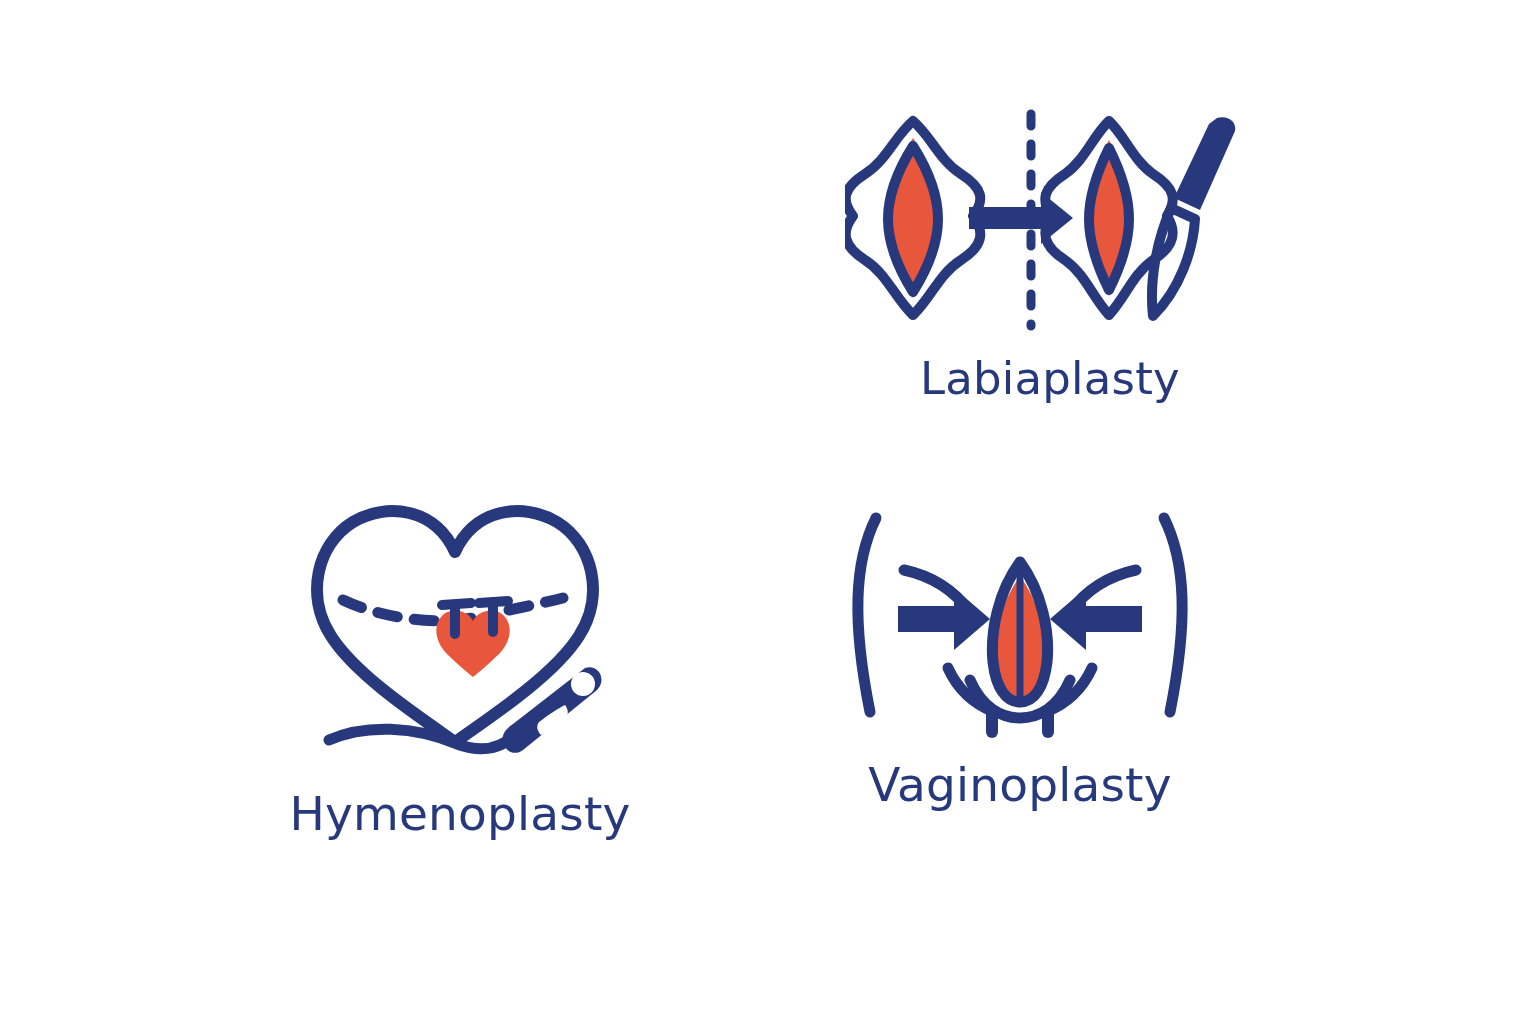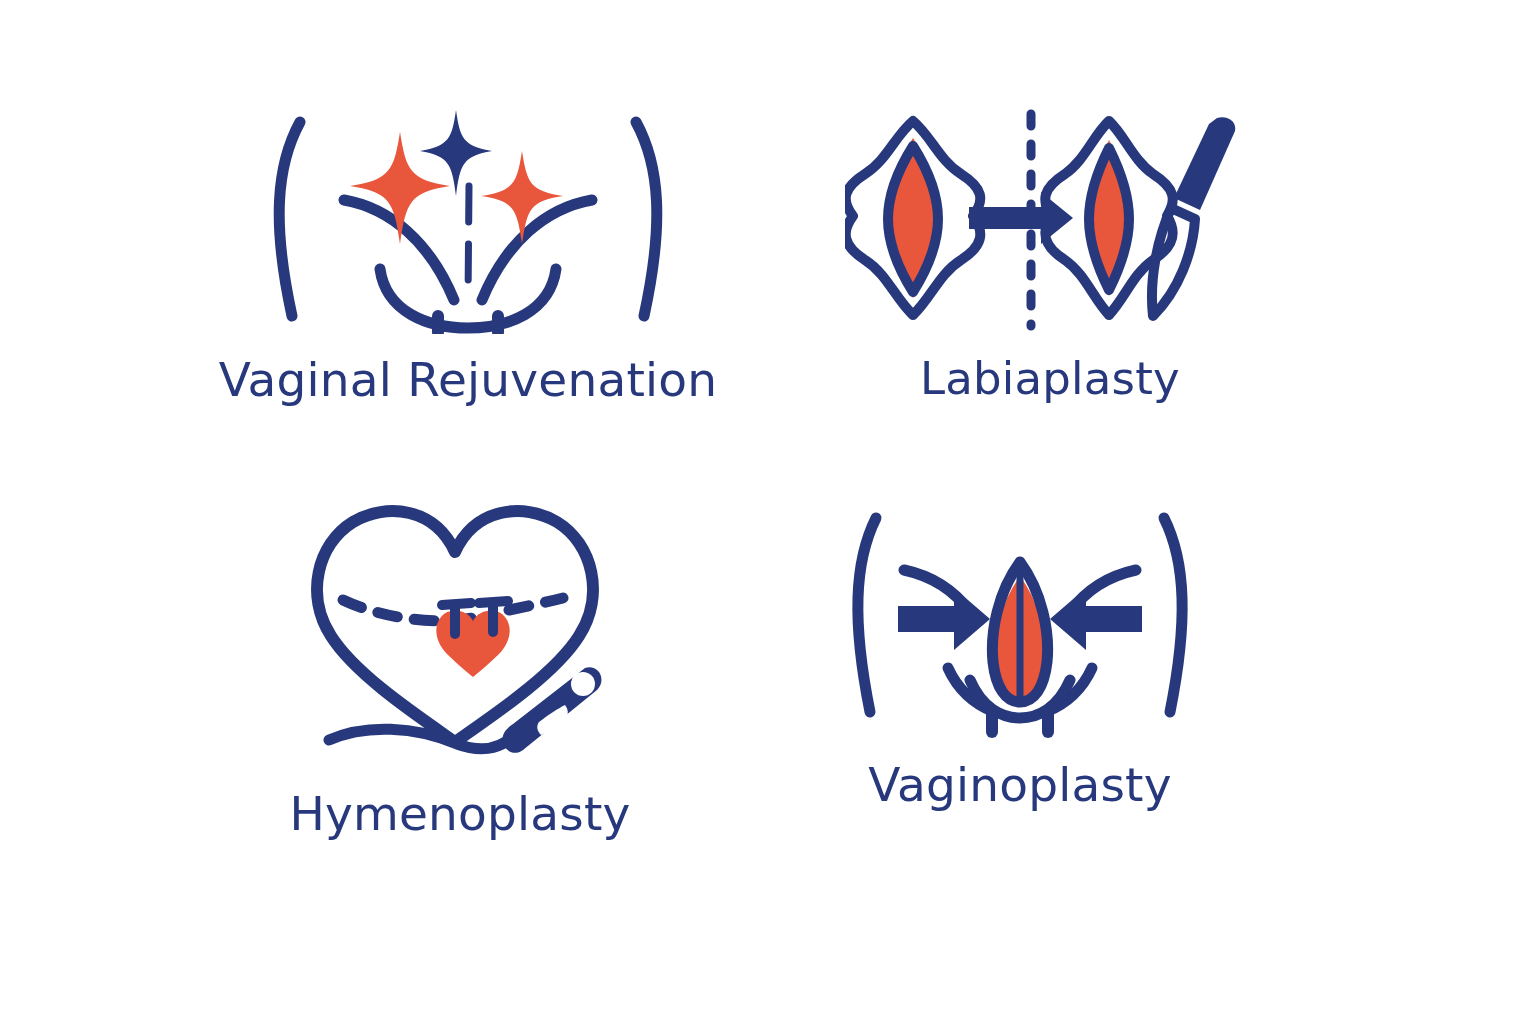--- a/index.html
+++ b/index.html
@@ -54,49 +54,20 @@
   #card-0 .icon-label { font-size: 47px; margin-top: 22px; }
   #card-1 .icon-label { font-size: 45px; margin-top: 22px; }
   #card-2 .icon-label { font-size: 47px; margin-top: 30px; text-align: right; }
   #card-3 .icon-label { font-size: 47px; margin-top: 11px; text-align: center; }
 </style>
 </head>
 <body>
 
 <div id="board">
 
-  <div class="icon-card" id="card-0">
-    <svg class="icon-art" viewBox="0 0 420 230">
-      <g fill="none" stroke="#27397c" stroke-width="11" stroke-linecap="round" stroke-linejoin="round">
-
-        <path d="M42 18 C 18 62, 14 120, 34 212"></path>
-
-        <path d="M378 18 C 402 62, 406 120, 386 212"></path>
-
-        <path d="M86 96 C 132 104, 172 138, 196 196"></path>
-
-        <path d="M334 96 C 288 104, 248 138, 224 196"></path>
-
-        <path d="M122 165 C 128 208, 170 224, 210 224 C 250 224, 292 208, 298 165"></path>
-
-        <path d="M180 212 L 180 228" stroke-width="12"></path>
-
-        <path d="M240 212 L 240 228" stroke-width="12"></path>
-      </g>
-
-      <g fill="none" stroke="#27397c" stroke-width="7" stroke-linecap="round">
-        <path d="M211 82 L 210 196" stroke-dasharray="36 22"></path>
-      </g>
-
-      <path fill="#27397c" d="M198 6 C 202 34, 205 42, 234 47 C 205 52, 202 60, 198 92 C 194 60, 191 52, 162 47 C 191 42, 194 34, 198 6 Z"></path>
-      <path fill="#e8563c" d="M142 28 C 148 66, 152 76, 192 82 C 152 88, 148 98, 142 140 C 136 98, 132 88, 92 82 C 132 76, 136 66, 142 28 Z"></path>
-      <path fill="#e8563c" d="M264 47 C 269 79, 272 87, 305 92 C 272 97, 269 105, 264 140 C 259 105, 256 97, 223 92 C 256 87, 259 79, 264 47 Z"></path>
-    </svg>
-    <div class="icon-label">Vaginal Rejuvenation</div>
-  </div>
 
   <div class="icon-card" id="card-1">
     <svg class="icon-art" viewBox="0 0 410 230">
 
       <path fill="none" stroke="#27397c" stroke-width="10" stroke-linejoin="round" stroke-linecap="round" d="M68 17
                C 86 32, 94 56, 116 70
                C 138 84, 140 96, 128 112
                C 140 128, 138 142, 116 156
                C 94 170, 86 194, 68 211
                C 50 194, 42 170, 20 156

